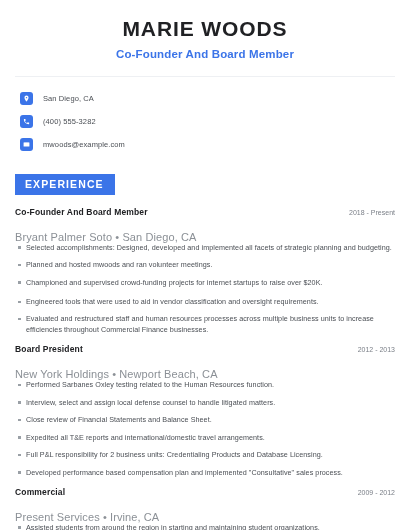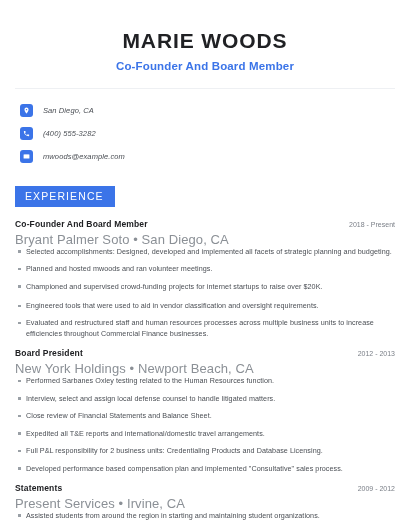--- a/index.html
+++ b/index.html
@@ -12,21 +12,21 @@
   body {
     background: #ffffff;
     font-family: "Liberation Sans", sans-serif;
     color: #3c4043;
     overflow: hidden;
   }
 
   .page {
     width: 410px;
     height: 530px;
-    padding: 12px 15px;
+    padding: 0 15px;
     position: relative;
   }
 
   
   .header {
     padding-top: 16px;
     text-align: center;
   }
 
   .name {
@@ -48,21 +48,20 @@
 
   .divider {
     margin-top: 14px;
     border-top: 1px solid #eef0f3;
     height: 0;
   }
 
   
   .contact {
     padding-top: 12px;
-    font-style: italic;
   }
 
   .contact-row {
     display: flex;
     align-items: center;
     height: 19px;
     margin-bottom: 4px;
   }
 
   .contact-icon {
@@ -89,21 +88,21 @@
   
   .section {
     margin-top: 20px;
   }
 
   .section-badge {
     display: inline-block;
     background: #3b74e8;
     color: #ffffff;
     font-size: 10.5px;
-    font-weight: 400;
+    font-weight: 700;
     letter-spacing: 1.1px;
     padding: 5px 11px 5px 10px;
     line-height: 1;
   }
 
   
   .jobs { margin-top: 12px; }
 
   .job { margin-bottom: 9px; }
 
@@ -121,22 +120,22 @@
   }
 
   .job-dates {
     font-size: 7px;
     color: #7a7f87;
     white-space: nowrap;
     padding-left: 8px;
   }
 
   .job-meta {
-    margin-top: 3px;
-    font-size: 13px;
+    margin-top: 14px;
+    font-size: 11px;
     color: #8b9096;
     letter-spacing: 0.1px;
   }
 
   .bullets {
     list-style: none;
   }
 
   .bullets li {
     position: relative;
@@ -229,21 +228,21 @@
             <li>Performed Sarbanes Oxley testing related to the Human Resources function.</li>
             <li>Interview, select and assign local defense counsel to handle litigated matters.</li>
             <li>Close review of Financial Statements and Balance Sheet.</li>
             <li>Expedited all T&amp;E reports and international/domestic travel arrangements.</li>
             <li>Full P&amp;L responsibility for 2 business units: Credentialing Products and Database Licensing.</li>
             <li>Developed performance based compensation plan and implemented "Consultative" sales process.</li>
           </ul>
         </div>
         <div class="job">
           <div class="job-head">
-            <div class="job-role">Statements</div>
+            <div class="job-role">Commercial</div>
             <div class="job-dates">2009 - 2012</div>
           </div>
           <div class="job-meta">Present Services  •  Irvine, CA</div>
           <ul class="bullets">
             <li>Assisted students from around the region in starting and maintaining student organizations.</li>
           </ul>
         </div>
       </div>
   </div>
 

